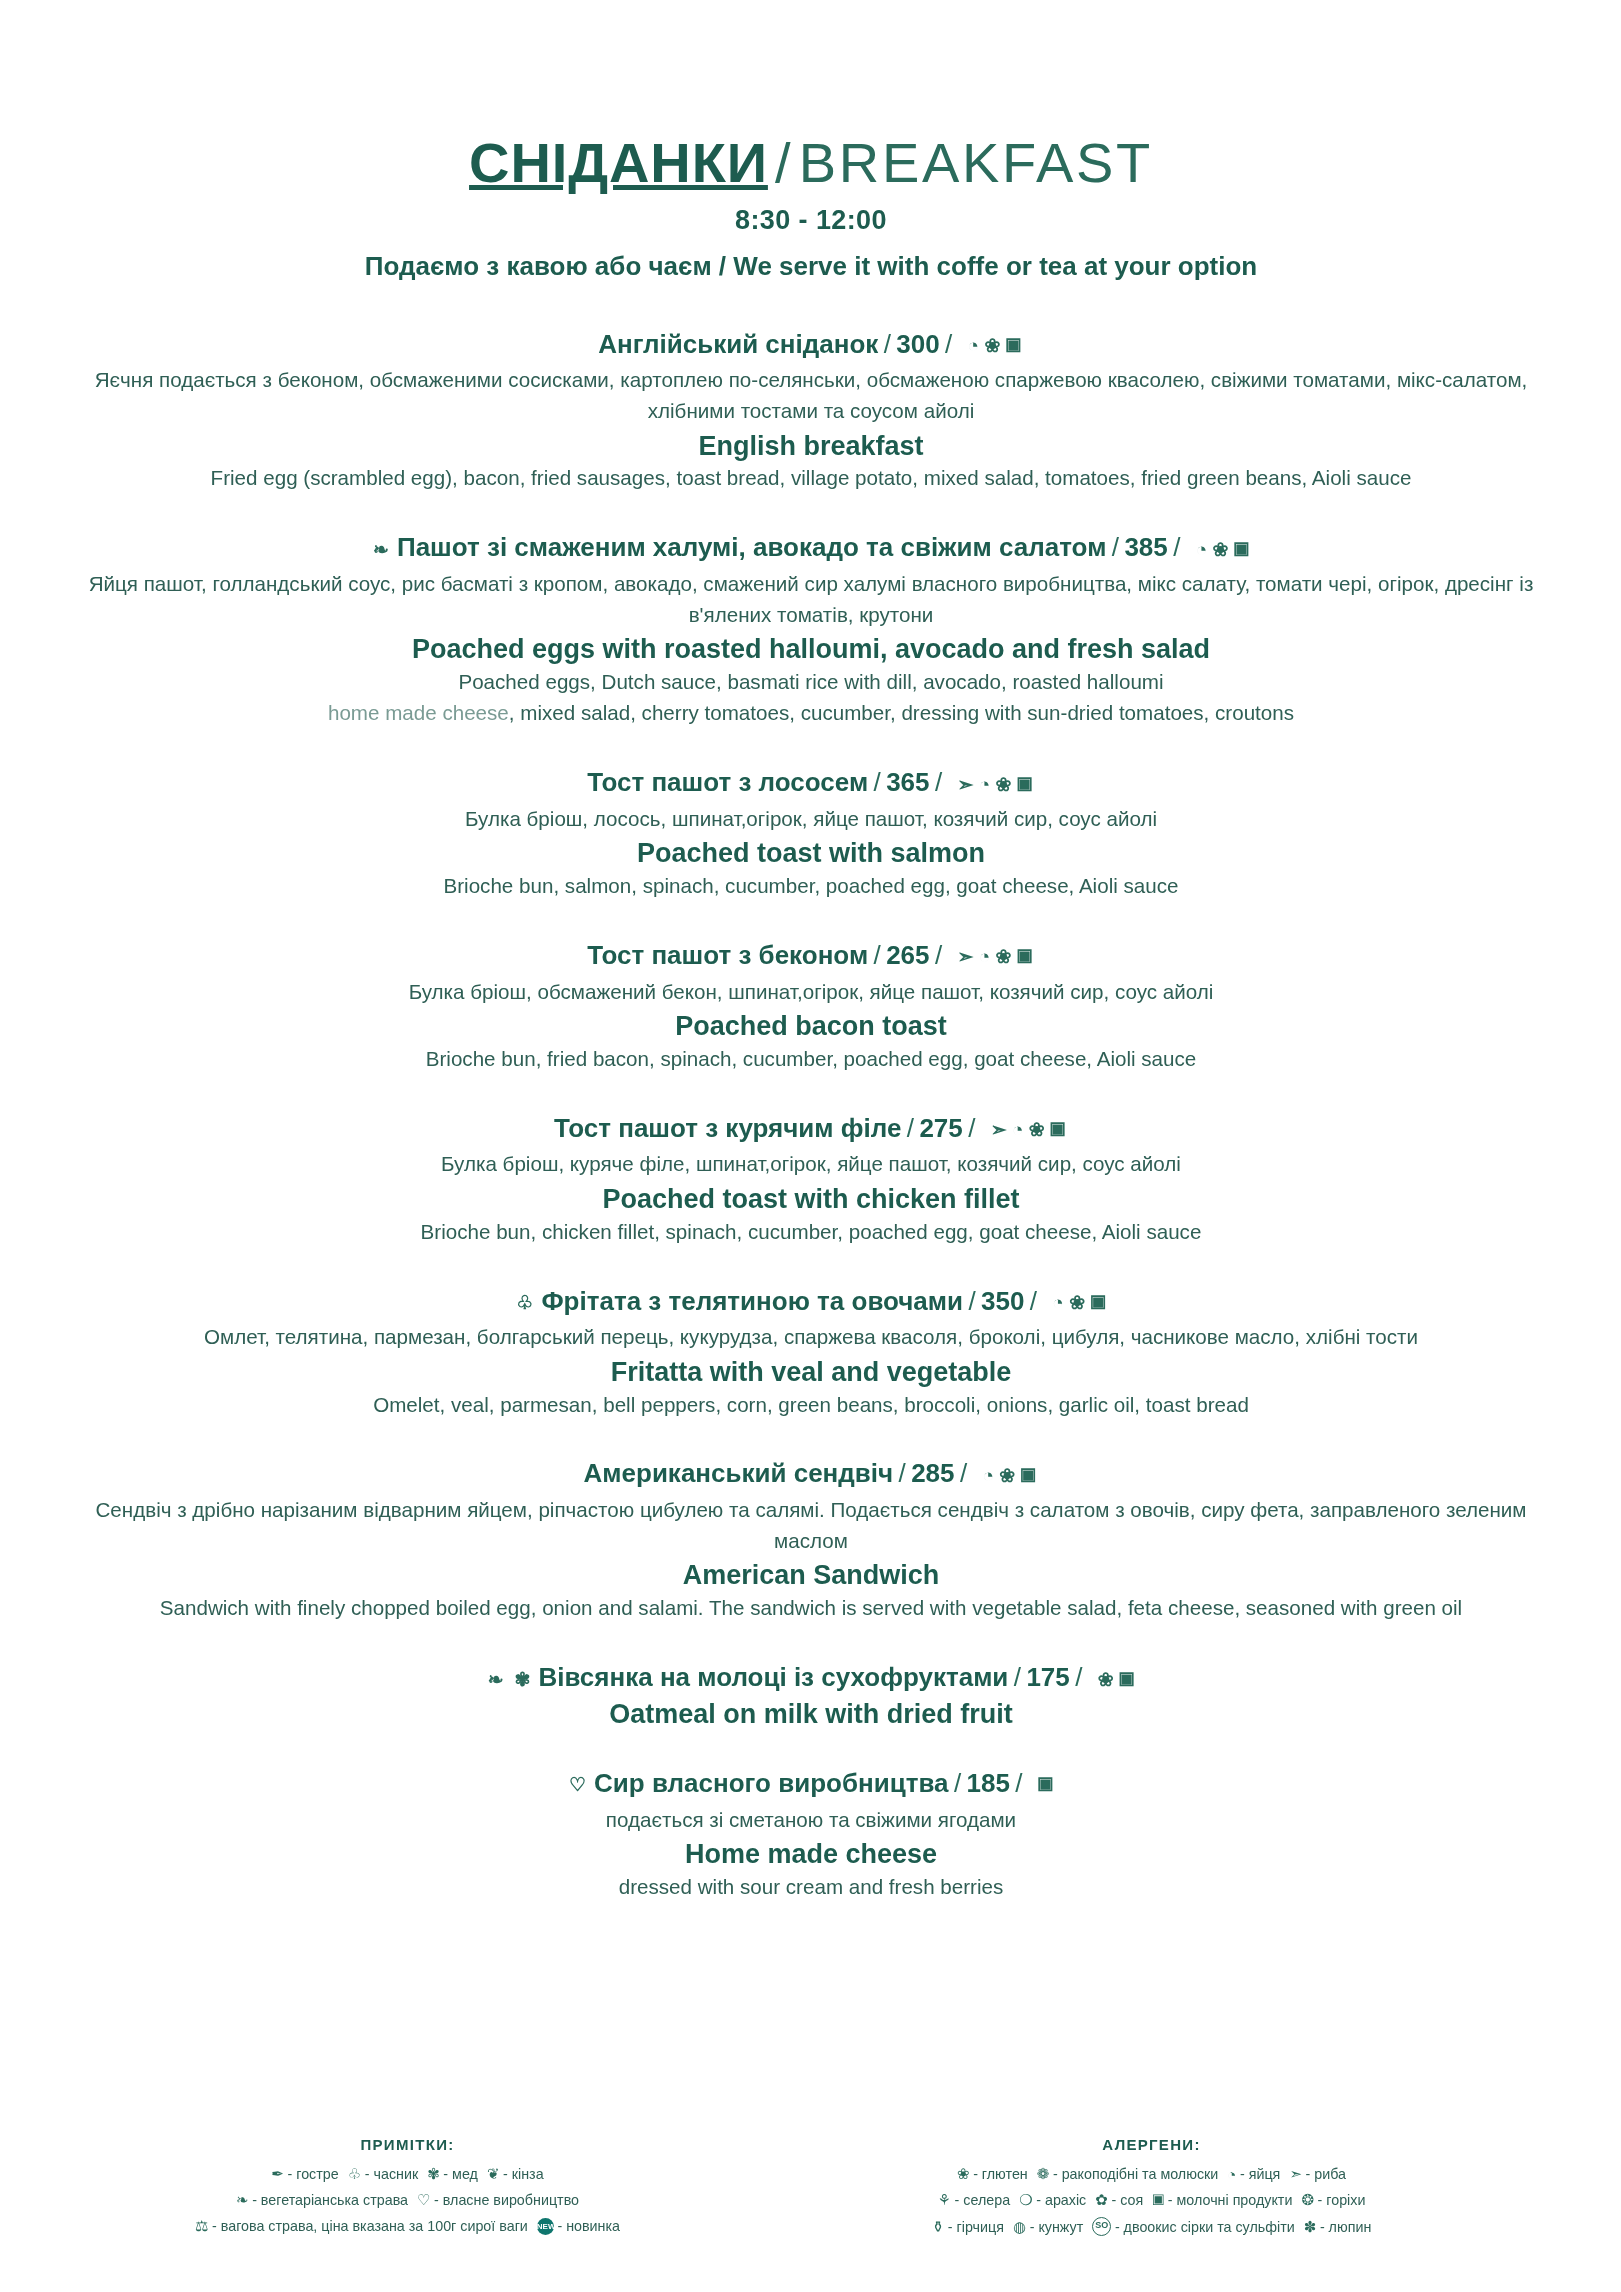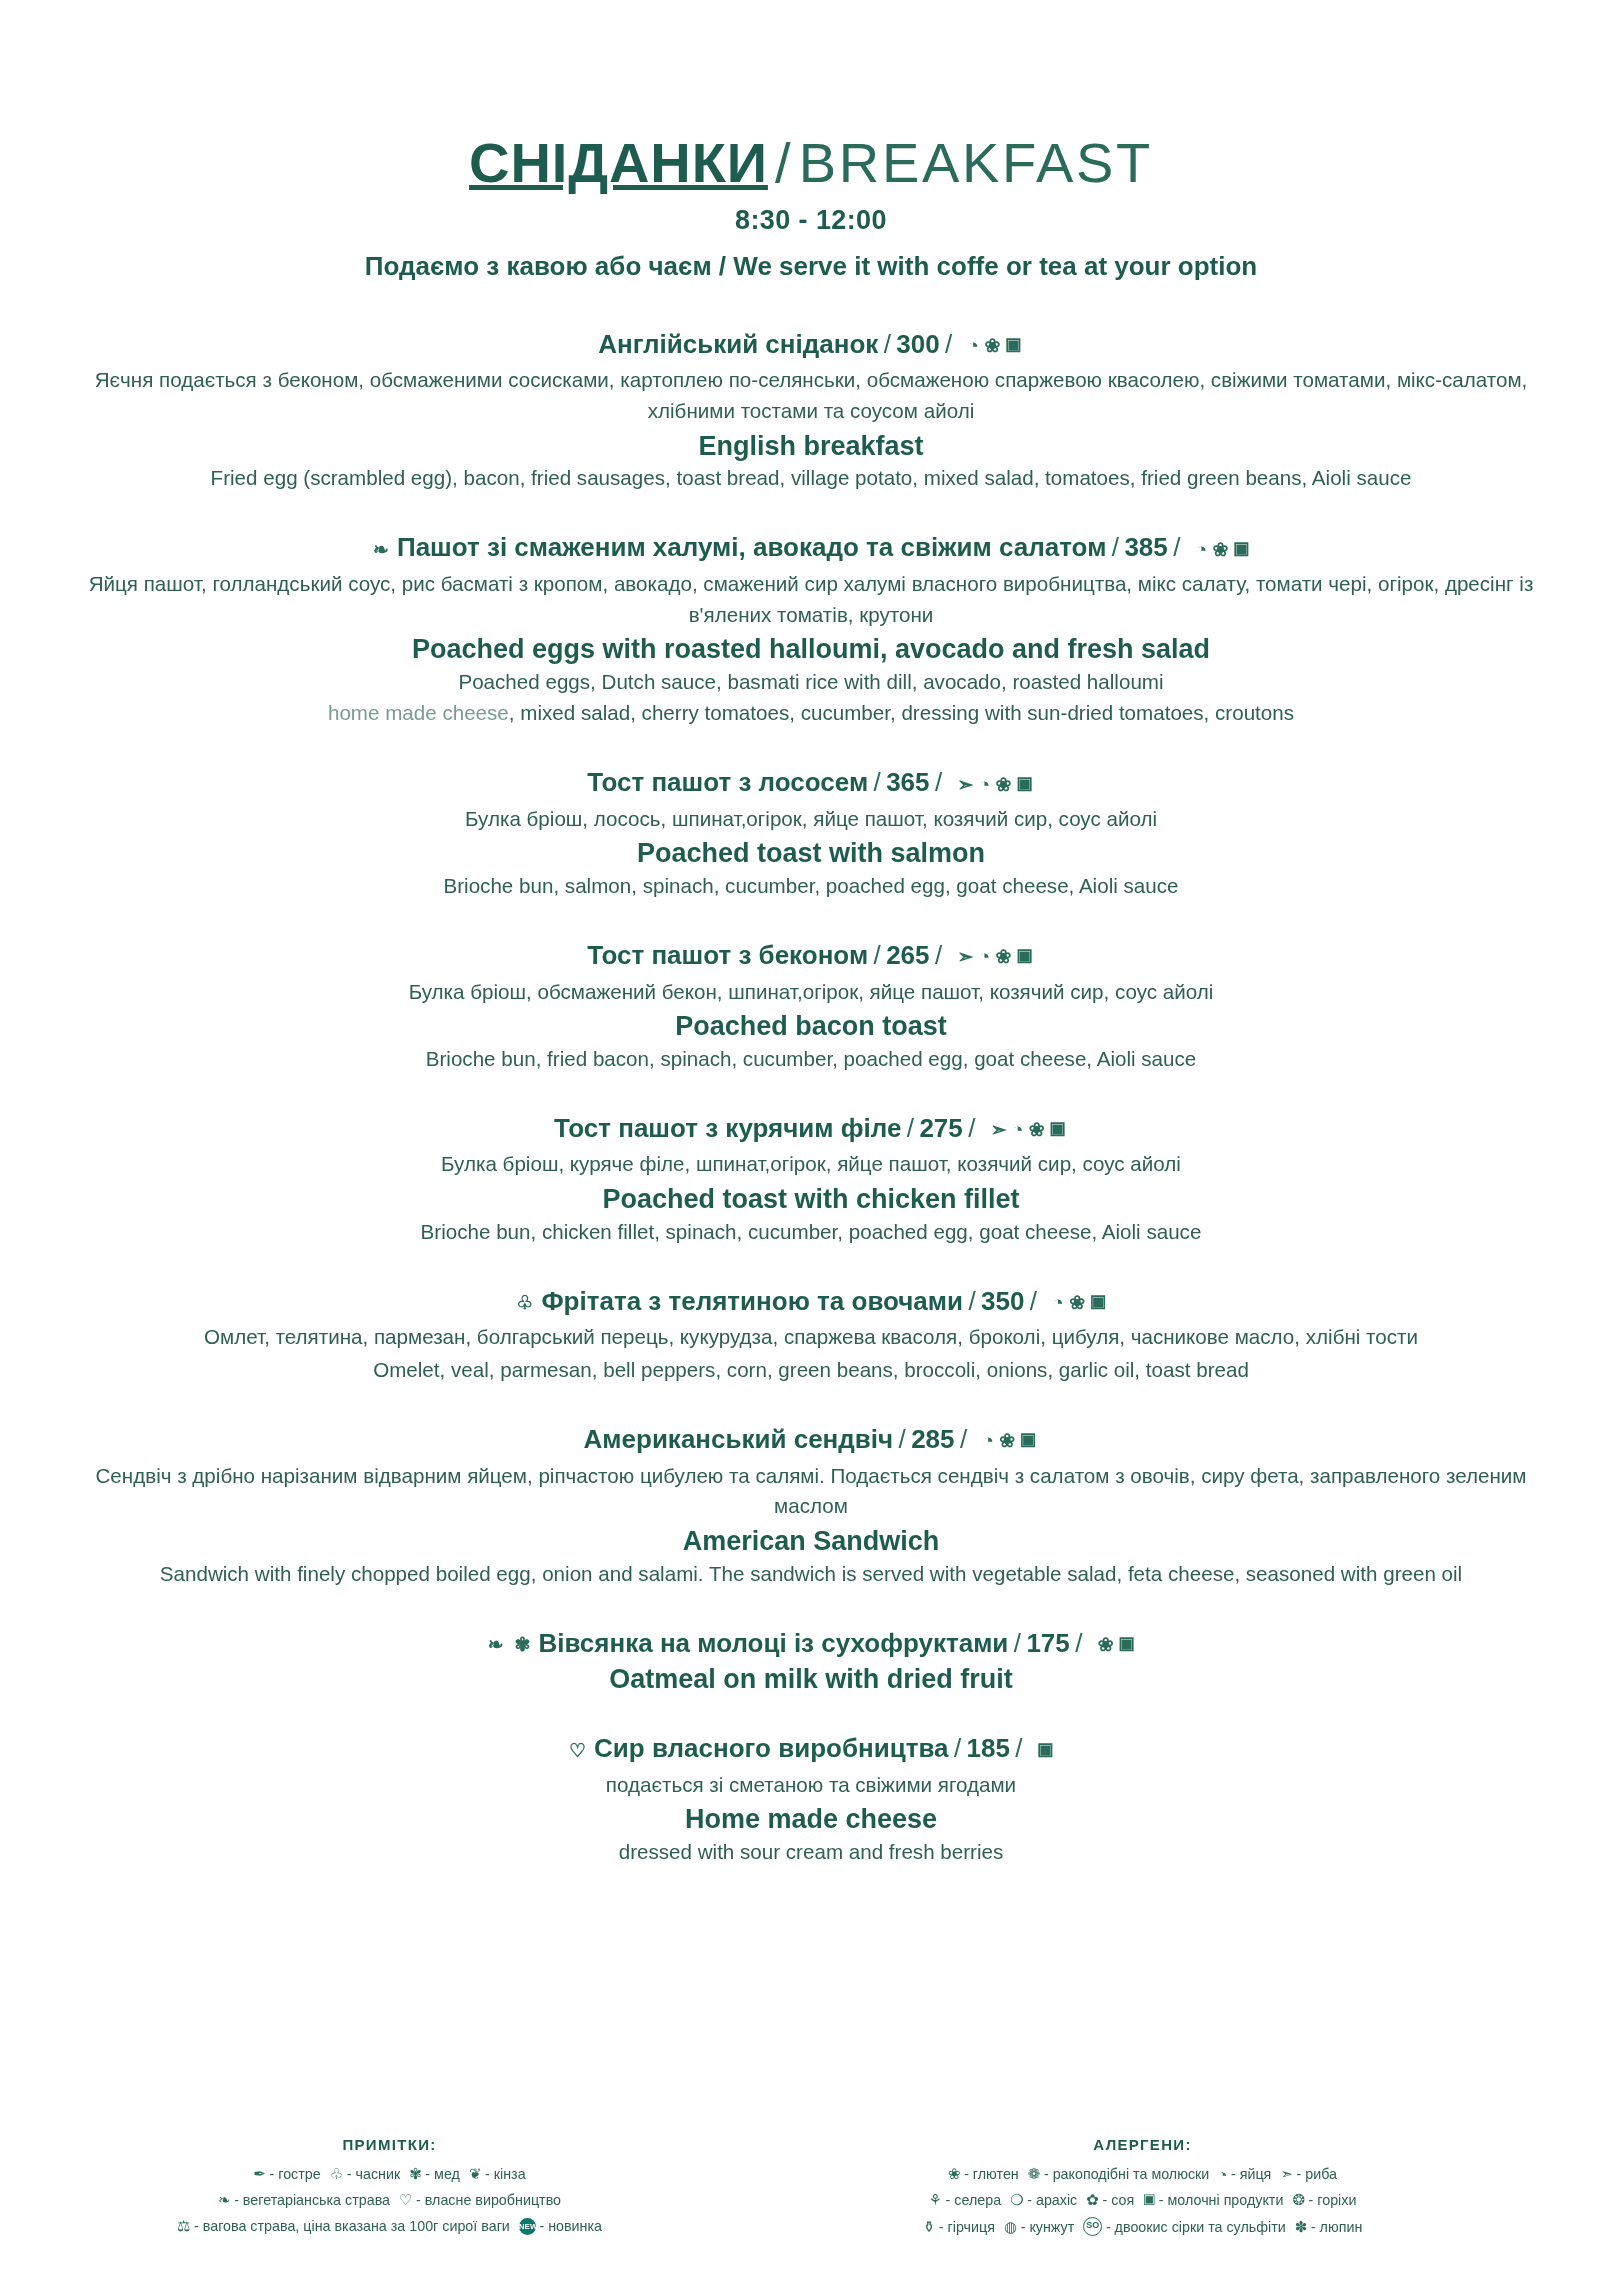--- a/index.html
+++ b/index.html
@@ -87,21 +87,21 @@
     text-align:center;
     font-size:20.6px;
     line-height:1.5;
     color:#2f5f55;
     font-weight:400;
   }
   .muted{color:#7a9b94;}
   
   .footer{
     position:absolute;
-    left:67px;
+    left:85px;
     right:85px;
     bottom:49px;
     display:flex;
     gap:36px;
   }
   .foot-col{flex:1;}
   .foot-col.left{flex:0 0 645px;}
   .foot-title{
     text-align:center;
     font-size:15px;
@@ -194,20 +194,21 @@
       </div>
       <div class="item">
         <div class="item-head"><span class="name">Тост пашот з курячим філе</span><span class="slash">/</span><span class="price">275</span><span class="slash">/</span><span class="ico-group"><span class="ico">➣</span><span class="ico">◔</span><span class="ico">❀</span><span class="ico">🞕</span></span></div>
         <div class="desc-ua">Булка бріош, куряче філе, шпинат,огірок, яйце пашот, козячий сир, соус айолі</div>
         <div class="sub-en">Poached toast with chicken fillet</div>
         <div class="desc-en">Brioche bun, chicken fillet, spinach, cucumber, poached egg, goat cheese, Aioli sauce</div>
       </div>
       <div class="item">
         <div class="item-head"><span class="ico pre-ico">♧</span><span class="name">Фрітата з телятиною та овочами</span><span class="slash">/</span><span class="price">350</span><span class="slash">/</span><span class="ico-group"><span class="ico">◔</span><span class="ico">❀</span><span class="ico">🞕</span></span></div>
         <div class="desc-ua">Омлет, телятина, пармезан, болгарський перець, кукурудза, спаржева квасоля, броколі, цибуля, часникове масло, хлібні тости</div>
+        <div class="sub-en">Fritatta with veal and vegetable</div>
         <div class="desc-en">Omelet, veal, parmesan, bell peppers, corn, green beans, broccoli, onions, garlic oil, toast bread</div>
       </div>
       <div class="item">
         <div class="item-head"><span class="name">Американський сендвіч</span><span class="slash">/</span><span class="price">285</span><span class="slash">/</span><span class="ico-group"><span class="ico">◔</span><span class="ico">❀</span><span class="ico">🞕</span></span></div>
         <div class="desc-ua">Сендвіч з дрібно нарізаним відварним яйцем, ріпчастою цибулею та салямі. Подається сендвіч з салатом з овочів, сиру фета, заправленого зеленим маслом</div>
         <div class="sub-en">American Sandwich</div>
         <div class="desc-en">Sandwich with finely chopped boiled egg, onion and salami. The sandwich is served with vegetable salad, feta cheese, seasoned with green oil</div>
       </div>
       <div class="item">
         <div class="item-head"><span class="ico pre-ico">❧</span><span class="ico pre-ico">✾</span><span class="name">Вівсянка на молоці із сухофруктами</span><span class="slash">/</span><span class="price">175</span><span class="slash">/</span><span class="ico-group"><span class="ico">❀</span><span class="ico">🞕</span></span></div>

